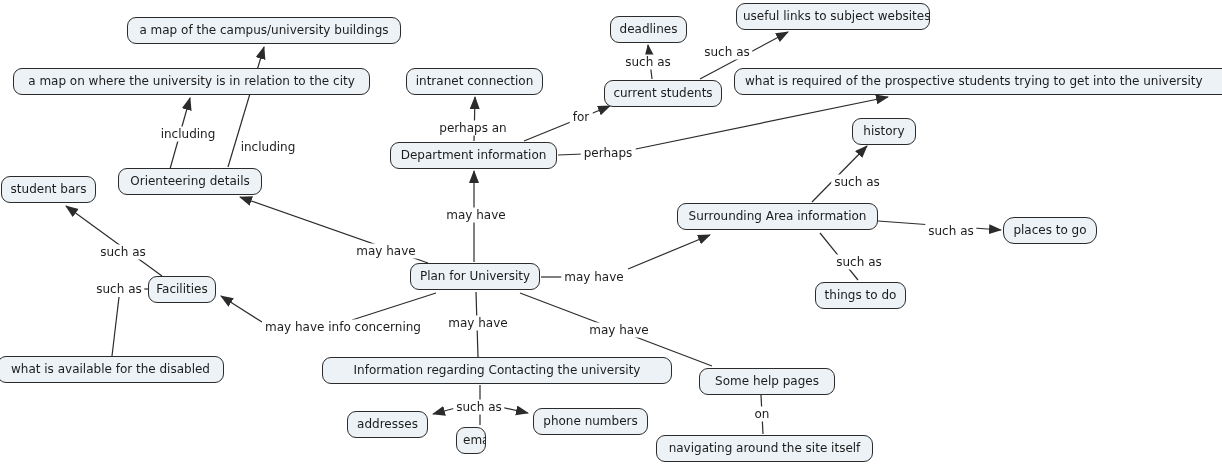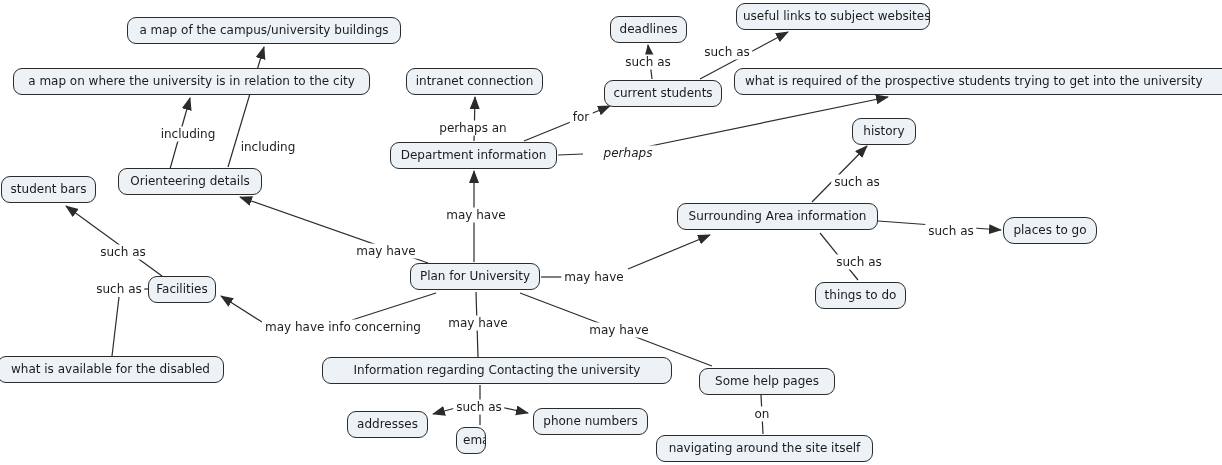--- a/index.html
+++ b/index.html
@@ -122,21 +122,21 @@
   <div class="node" style="left:456px;top:427px;width:30px;">email</div>
   <div class="node" style="left:533px;top:408px;width:115px;">phone numbers</div>
   <div class="node" style="left:656px;top:435px;width:217px;">navigating around the site itself</div>
 
   <div class="elabel" style="left:188px;top:134px;">including</div>
   <div class="elabel" style="left:268px;top:147px;">including</div>
   <div class="elabel" style="left:473px;top:128px;">perhaps an</div>
   <div class="elabel" style="left:581px;top:117px;">for</div>
   <div class="elabel" style="left:648px;top:62px;">such as</div>
   <div class="elabel" style="left:727px;top:52px;">such as</div>
-  <div class="elabel" style="left:628px;top:153px;font-style:italic;">perhaps</div>
+  <div class="elabel" style="left:608px;top:153px;">perhaps</div>
   <div class="elabel" style="left:476px;top:215px;">may have</div>
   <div class="elabel" style="left:386px;top:251px;">may have</div>
   <div class="elabel" style="left:594px;top:277px;">may have</div>
   <div class="elabel" style="left:343px;top:327px;">may have info concerning</div>
   <div class="elabel" style="left:478px;top:323px;">may have</div>
   <div class="elabel" style="left:619px;top:330px;">may have</div>
   <div class="elabel" style="left:123px;top:252px;">such as</div>
   <div class="elabel" style="left:119px;top:289px;">such as</div>
   <div class="elabel" style="left:857px;top:182px;">such as</div>
   <div class="elabel" style="left:951px;top:231px;">such as</div>

